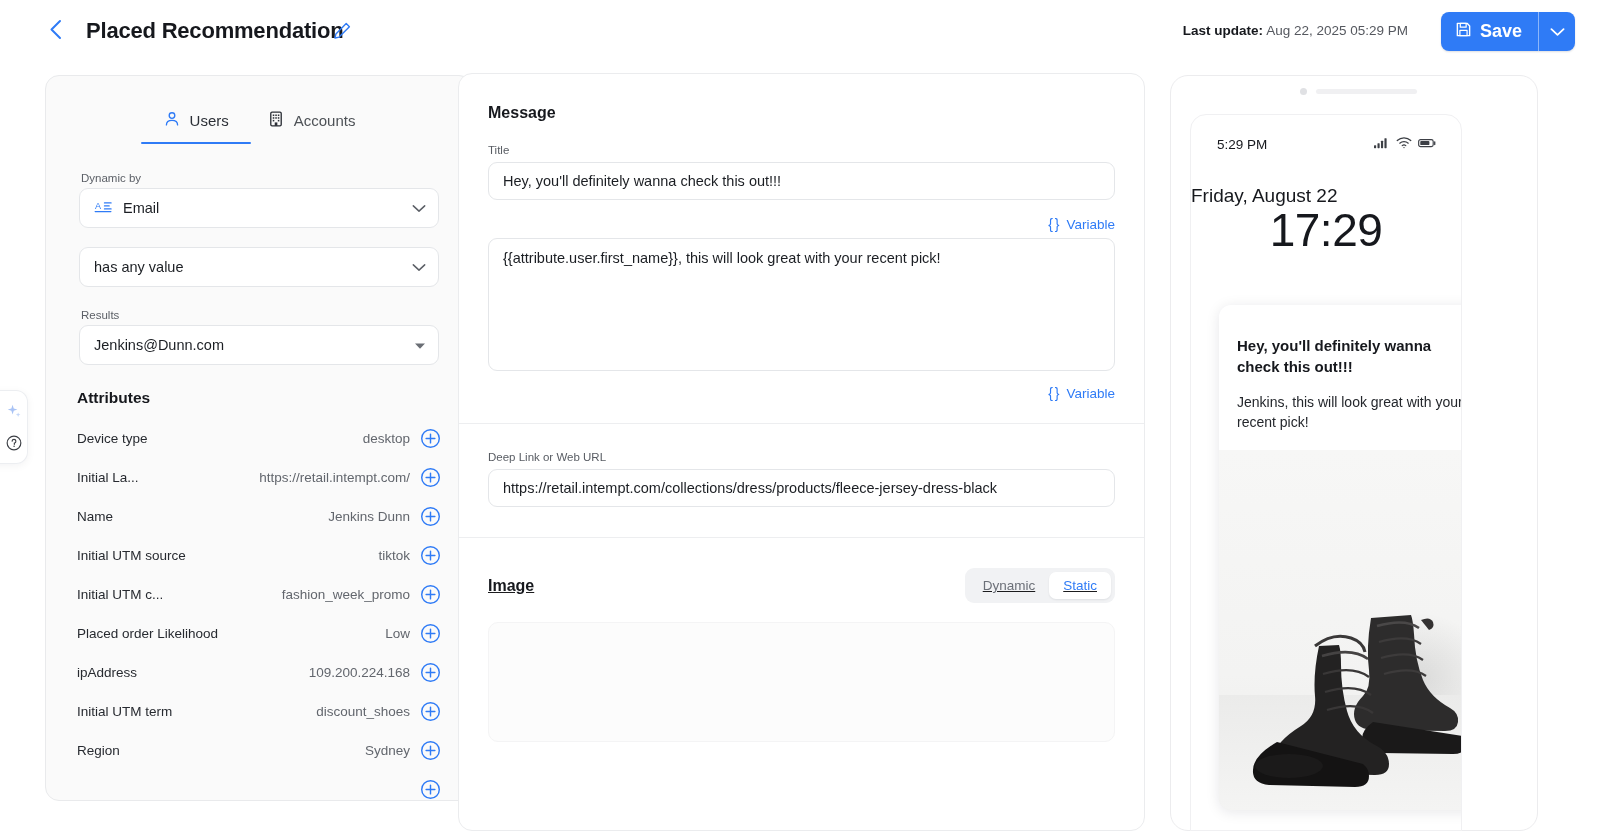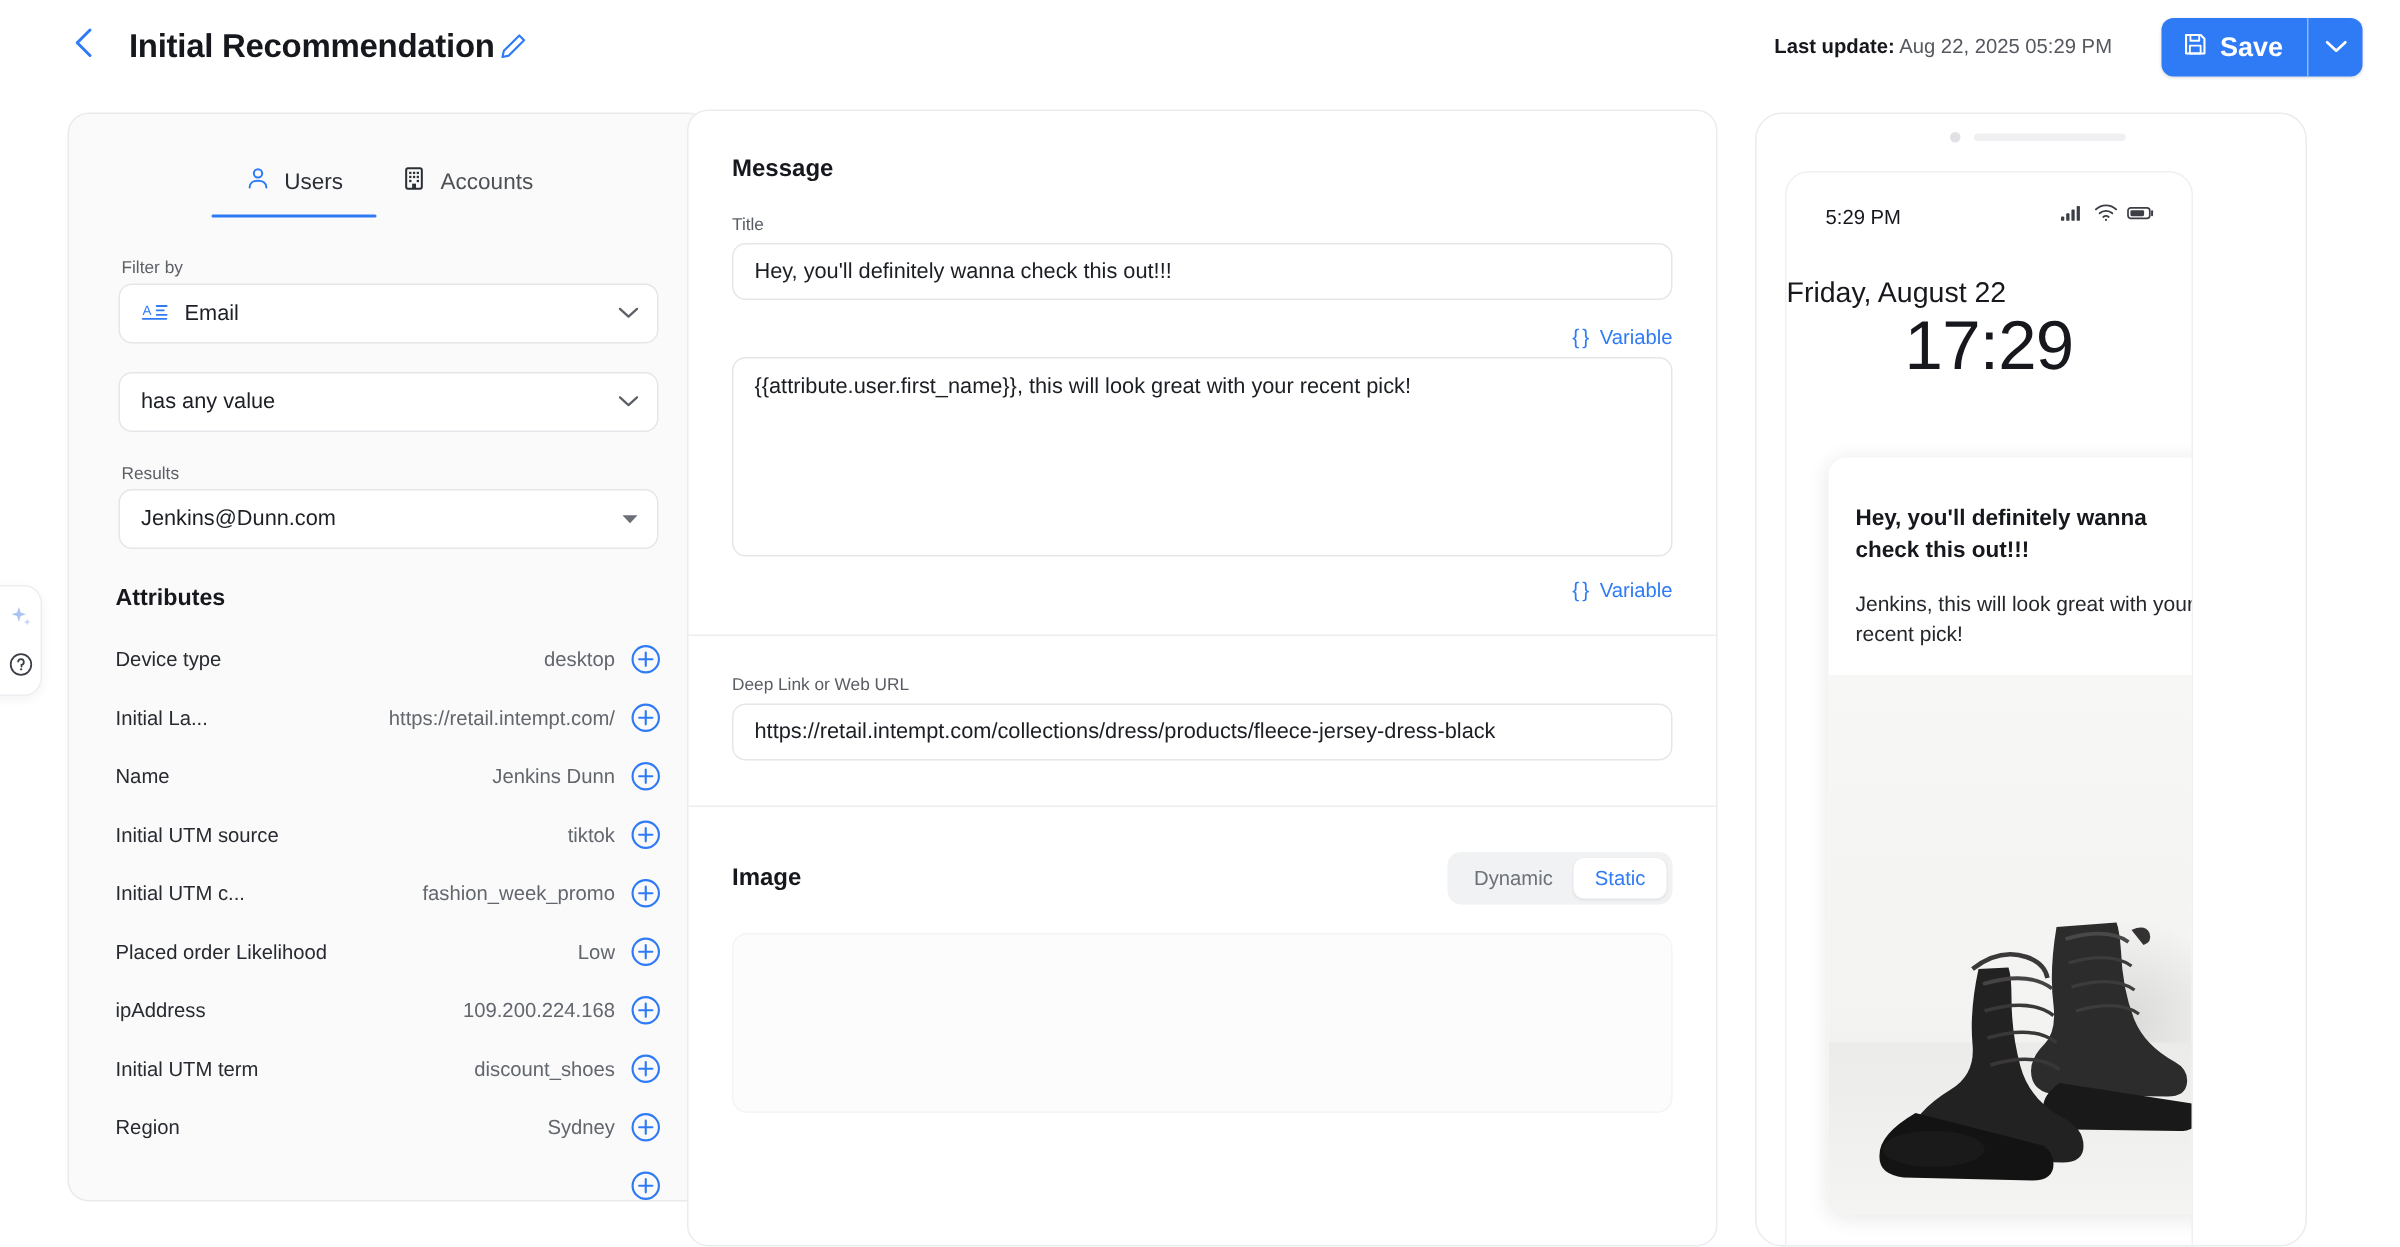--- a/index.html
+++ b/index.html
@@ -199,21 +199,21 @@
 <body>
 
 <div class="topbar">
   <div class="back-btn">
     <span>
       <svg width="13" height="21" viewBox="0 0 13 21" fill="none">
         <path d="M11 2 L2.5 10.5 L11 19" stroke="#2f7bf6" stroke-width="2" stroke-linecap="round" stroke-linejoin="round"></path>
       </svg>
     </span>
   </div>
-  <div class="page-title">Initial Recommendation</div>
+  <div class="page-title">Placed Recommendation</div>
   <div class="edit-title-btn">
     <span>
       <svg width="20" height="20" viewBox="0 0 20 20" fill="none">
         <path d="M14.2 2.6 L17.4 5.8 L7.1 16.1 L3 17 L3.9 12.9 Z" stroke="#2f7bf6" stroke-width="1.4" stroke-linejoin="round"></path>
       </svg>
     </span>
   </div>
 
   <div class="last-update">
     <b>Last update:</b>
@@ -285,21 +285,21 @@
               <rect x="12" y="11" width="1.7" height="1.7"></rect>
             <rect x="8.6" y="13.8" width="2.9" height="3.8"></rect>
           </g>
         </svg>
       </span>
       <span>Accounts</span>
     </div>
   </div>
 
   <div class="field-block" style="margin-top:28px;">
-    <div class="field-label">Filter by</div>
+    <div class="field-label">Dynamic by</div>
     <div class="select">
       <span class="lead">
         <svg width="19" height="19" viewBox="0 0 20 20" fill="none">
           <text x="1" y="10.4" font-family="Liberation Sans, sans-serif" font-size="9.5" fill="#2f7bf6">A</text>
           <path d="M11 4.2h7M11 7.3h5M11 10.4h7" stroke="#2f7bf6" stroke-width="1.3" stroke-linecap="round"></path>
           <path d="M1.2 13.2h16.6" stroke="#2f7bf6" stroke-width="1.3" stroke-linecap="round"></path>
         </svg>
       </span>
       <span class="txt">Email</span>
       <span>
@@ -462,21 +462,21 @@
 
   <div class="hr" style="margin-top:22px;"></div>
 
   <div class="sect" style="padding-top:27px;">
     <div class="sub-label">Deep Link or Web URL</div>
     <div class="txtinput" style="margin-top:6px; height:38px; align-items:center;">https://retail.intempt.com/collections/dress/products/fleece-jersey-dress-black</div>
   </div>
 
   <div class="hr" style="margin-top:30px;"></div>
 
-  <div class="sect" style="padding-top:30px; display:flex; align-items:center; justify-content:space-between;">
+  <div class="sect" style="padding-top:30px; display:flex; align-items:center; justify-content:space-between;text-decoration:underline;">
     <div class="sect-title">Image</div>
     <div class="seg">
       <div class="opt">Dynamic</div>
       <div class="opt active">Static</div>
     </div>
   </div>
 
   <div class="sect" style="padding-top:19px;">
     <div class="img-placeholder" style="height:120px;"></div>
   </div>

